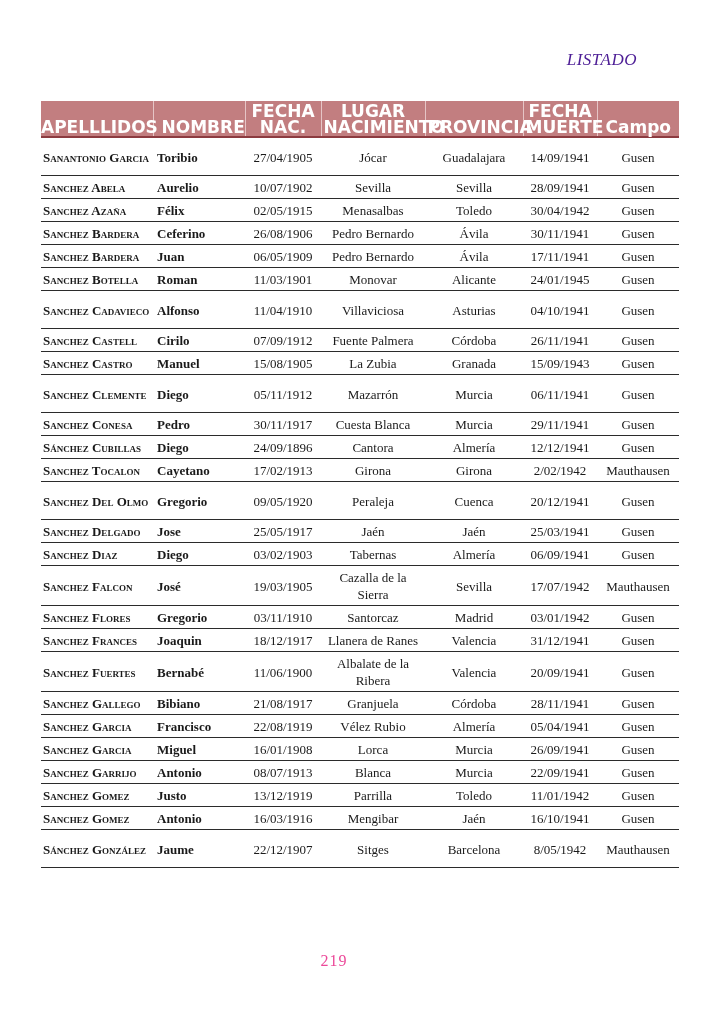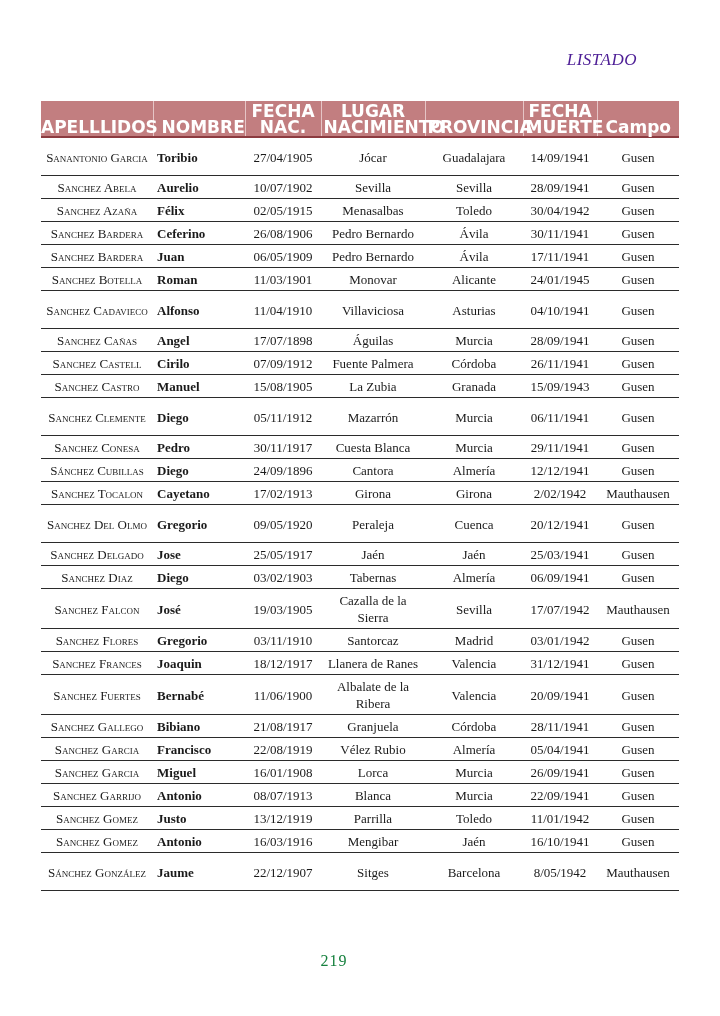--- a/index.html
+++ b/index.html
@@ -3,24 +3,24 @@
 <meta charset="utf-8">
 <style>
   html, body { margin: 0; padding: 0; background: #ffffff; }
   body { width: 720px; height: 1016px; position: relative; overflow: hidden; font-family: "Liberation Serif", "DejaVu Serif", serif; color: #1a1a1a; }
   .running-head { position: absolute; top: 50px; right: 83px; font-style: italic; font-size: 17px; color: #4c1d95; letter-spacing: 0.5px; }
   table.listado { position: absolute; top: 101px; left: 41px; width: 638px; border-collapse: collapse; table-layout: fixed; }
   table.listado th { background: #c27e80; color: #ffffff; font-family: "DejaVu Sans", "Liberation Sans", sans-serif; font-weight: bold; font-size: 17px; line-height: 16px; text-align: center; vertical-align: bottom; padding: 2px 2px 1px 2px; border-left: 1px solid #e6c5c6; height: 32px; border-bottom: 2px solid #8c3b40; }
   table.listado th:first-child { border-left: none; text-align: left; padding-left: 0; }
   table.listado th.left { text-align: left; padding-left: 8px; }
   table.listado td { font-size: 13px; line-height: 17px; text-align: center; vertical-align: middle; padding: 3px 2px 2px 2px; border-bottom: 1px solid #2b2b2b; }
-  table.listado td.surname { text-align: center; font-weight: normal; font-variant: small-caps; font-size: 13px; line-height: 15px; padding-left: 2px; }
+  table.listado td.surname { text-align: left; font-weight: bold; font-variant: small-caps; font-size: 13px; line-height: 15px; padding-left: 2px; }
   table.listado td.name { text-align: left; font-weight: bold; padding-left: 4px; }
   table.listado tr.tall td { height: 32px; }
-  .page-number { position: absolute; top: 952px; left: 0; width: 668px; text-align: center; font-size: 16px; color: #15803d; letter-spacing: 1px; }
+  .page-number { position: absolute; top: 952px; left: 0; width: 668px; text-align: center; font-size: 16px; color: #ec4899; letter-spacing: 1px; }
 </style>
 </head>
 <body>
 
 <div class="running-head">LISTADO</div>
 
 <table class="listado">
   <colgroup>
     <col style="width:112px">
       <col style="width:92px">
@@ -99,29 +99,20 @@
       <tr class="tall">
         <td class="surname">Sanchez Cadavieco</td>
         <td class="name">Alfonso</td>
         <td>11/04/1910</td>
         <td>Villaviciosa</td>
         <td>Asturias</td>
         <td>04/10/1941</td>
         <td>Gusen</td>
       </tr>
       <tr>
-        <td class="surname">Sanchez Cañas</td>
-        <td class="name">Angel</td>
-        <td>17/07/1898</td>
-        <td>Águilas</td>
-        <td>Murcia</td>
-        <td>28/09/1941</td>
-        <td>Gusen</td>
-      </tr>
-      <tr>
         <td class="surname">Sanchez Castell</td>
         <td class="name">Cirilo</td>
         <td>07/09/1912</td>
         <td>Fuente Palmera</td>
         <td>Córdoba</td>
         <td>26/11/1941</td>
         <td>Gusen</td>
       </tr>
       <tr>
         <td class="surname">Sanchez Castro</td>

